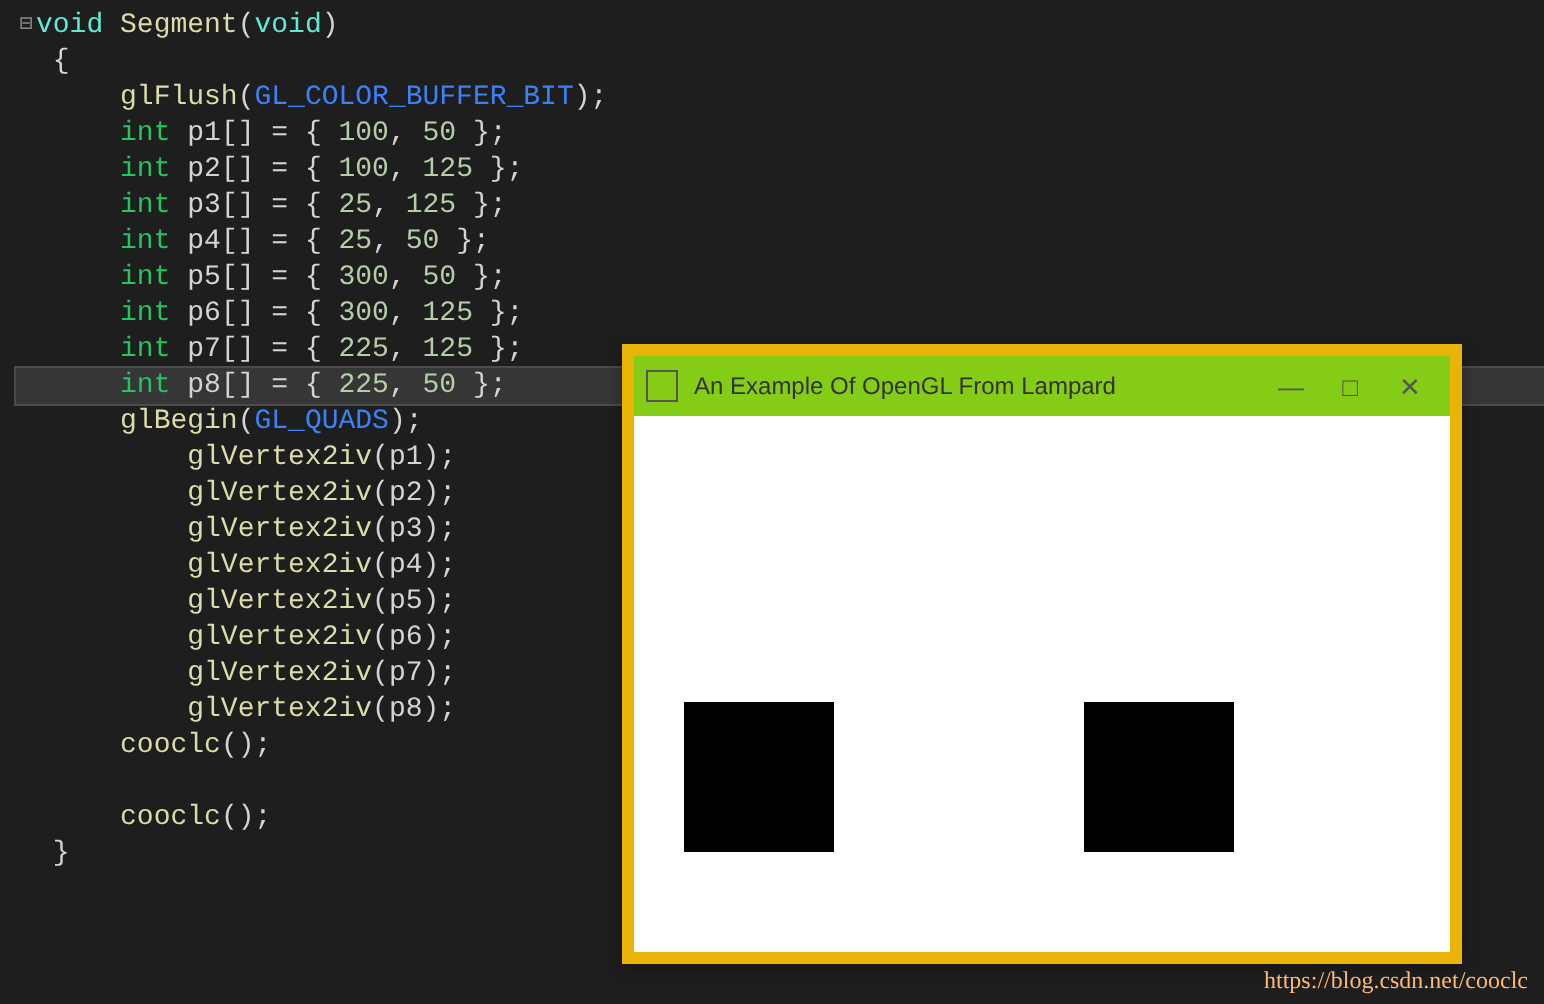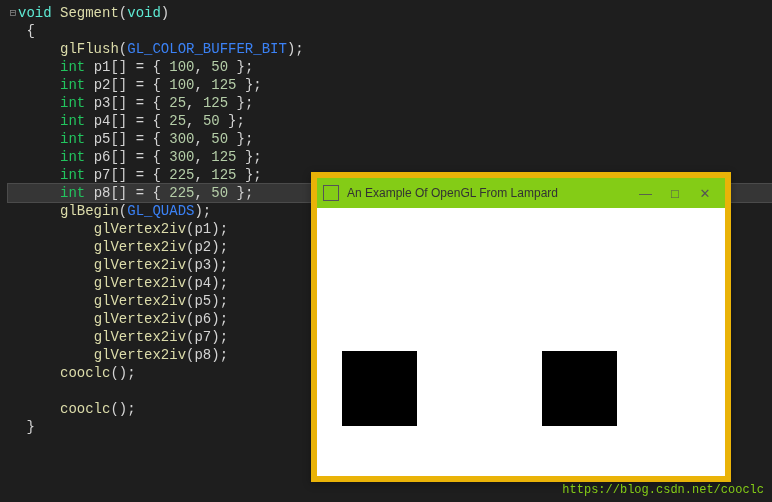--- a/index.html
+++ b/index.html
@@ -70,23 +70,23 @@
   background: #fff;
 }
 .quad {
   position: absolute;
   background: #000;
 }
 .watermark {
   position: absolute;
   bottom: 3px;
   right: 8px;
-  font-family: Liberation Mono, monospace;
+  font-family: Liberation Serif, serif;
   font-size: 12px;
-  color: #84cc16;
+  color: #fdba74;
 }
 </style>
 </head>
 <body>
 
 <div class="editor" id="editor">
     <div class="line"><span class="marker">⊟</span><span class="kw">void</span><span class="punc"> </span><span class="fn">Segment</span><span class="punc">(</span><span class="kw">void</span><span class="punc">)</span></div>
     <div class="line"><span class="marker"> </span> <span class="punc">{</span></div>
     <div class="line"><span class="marker"> </span>     <span class="fn">glFlush</span><span class="punc">(</span><span class="enum">GL_COLOR_BUFFER_BIT</span><span class="punc">);</span></div>
     <div class="line"><span class="marker"> </span>     <span class="type">int</span><span class="punc"> p1[] = { </span><span class="num">100</span><span class="punc">, </span><span class="num">50</span><span class="punc"> };</span></div>

